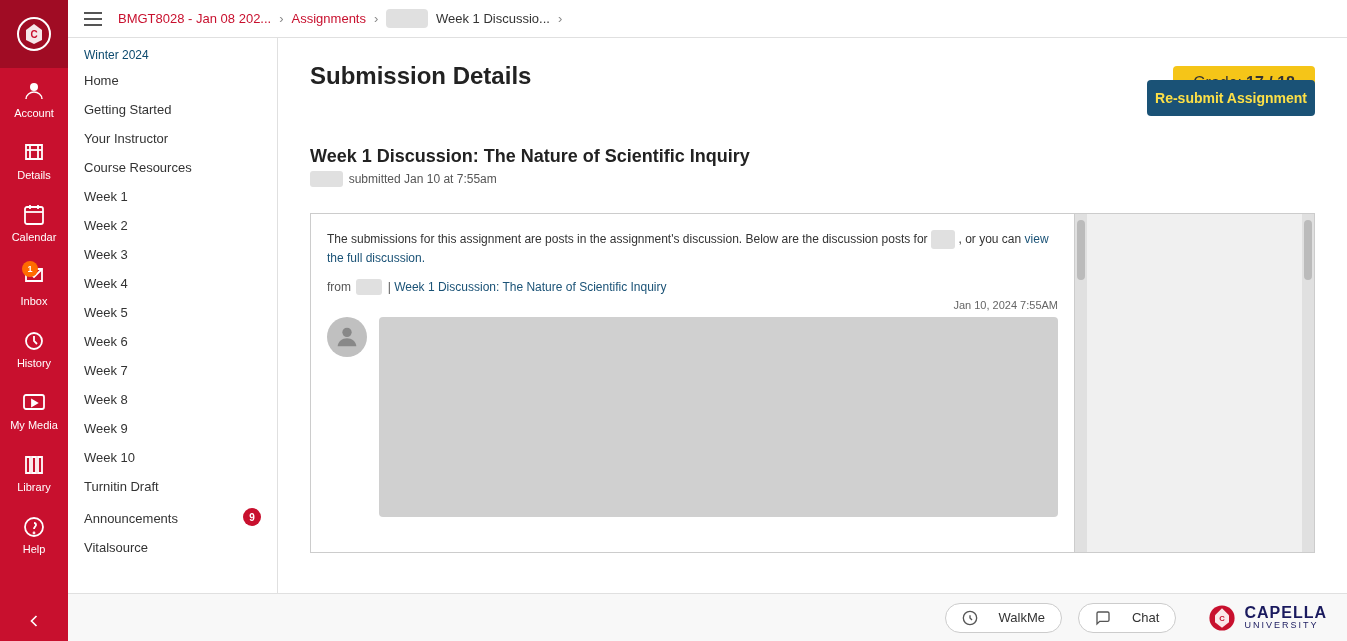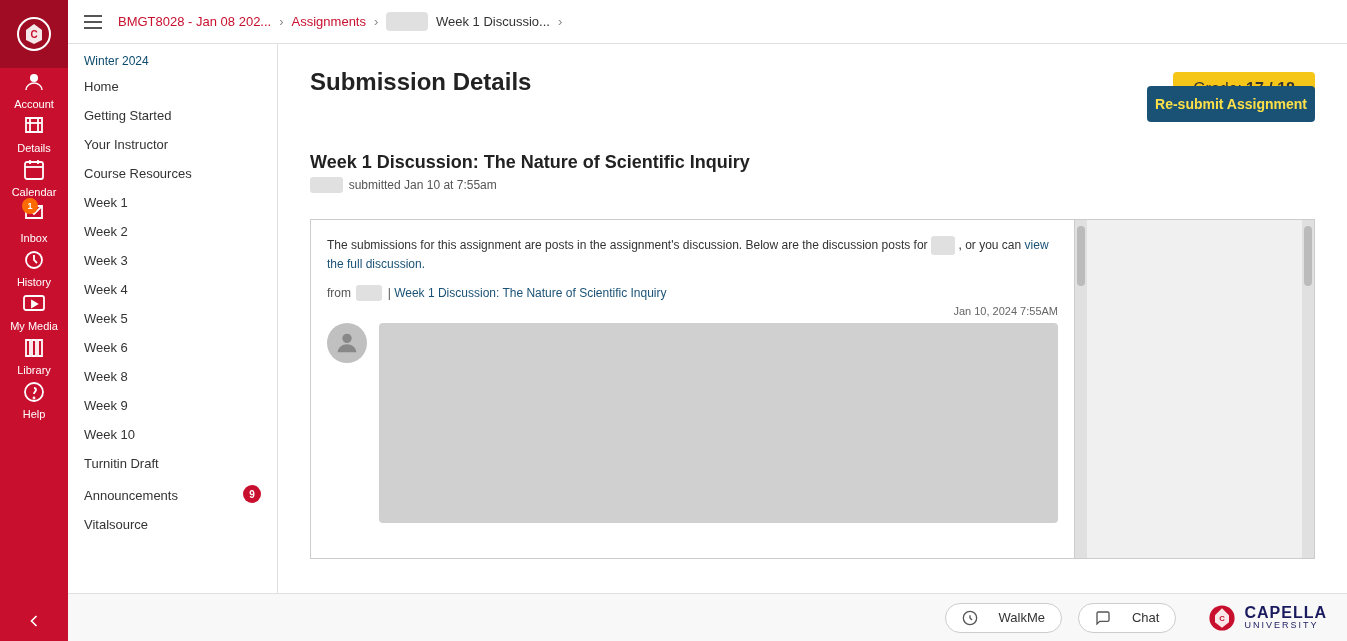--- a/index.html
+++ b/index.html
@@ -25,21 +25,21 @@
       justify-content: center;
       cursor: pointer;
     }
     .sidebar-logo svg { width: 36px; height: 36px; }
     .sidebar-item {
       width: 68px;
       display: flex;
       flex-direction: column;
       align-items: center;
       justify-content: center;
-      padding: 2px 4px;
+      padding: 11px 4px;
       color: #fff;
       cursor: pointer;
       font-size: 11px;
       text-align: center;
       gap: 4px;
     }
     .sidebar-item svg { width: 24px; height: 24px; }
     .sidebar-item.active { background: rgba(0,0,0,0.15); }
     .sidebar-badge {
       position: absolute;
@@ -76,21 +76,21 @@
       display: flex;
       flex-direction: column;
       height: 641px;
       overflow: hidden;
     }
 
     
     .topbar {
       display: flex;
       align-items: center;
-      height: 44px;
+      height: 38px;
       padding: 0 16px;
       border-bottom: 1px solid #e0e0e0;
       background: #fff;
       gap: 8px;
       flex-shrink: 0;
     }
     .topbar-menu {
       display: flex;
       flex-direction: column;
       gap: 4px;
@@ -454,20 +454,21 @@
       <a class="nav-link">Home</a>
       <a class="nav-link">Getting Started</a>
       <a class="nav-link">Your Instructor</a>
       <a class="nav-link">Course Resources</a>
       <a class="nav-link">Week 1</a>
       <a class="nav-link">Week 2</a>
       <a class="nav-link">Week 3</a>
       <a class="nav-link">Week 4</a>
       <a class="nav-link">Week 5</a>
       <a class="nav-link">Week 6</a>
+      <a class="nav-link">Week 7</a>
       <a class="nav-link">Week 8</a>
       <a class="nav-link">Week 9</a>
       <a class="nav-link">Week 10</a>
       <a class="nav-link">Turnitin Draft</a>
       <a class="nav-link has-badge">
         <span>Announcements</span>
         <span class="nav-badge">9</span>
       </a>
       <a class="nav-link">Vitalsource</a>
     </div>

